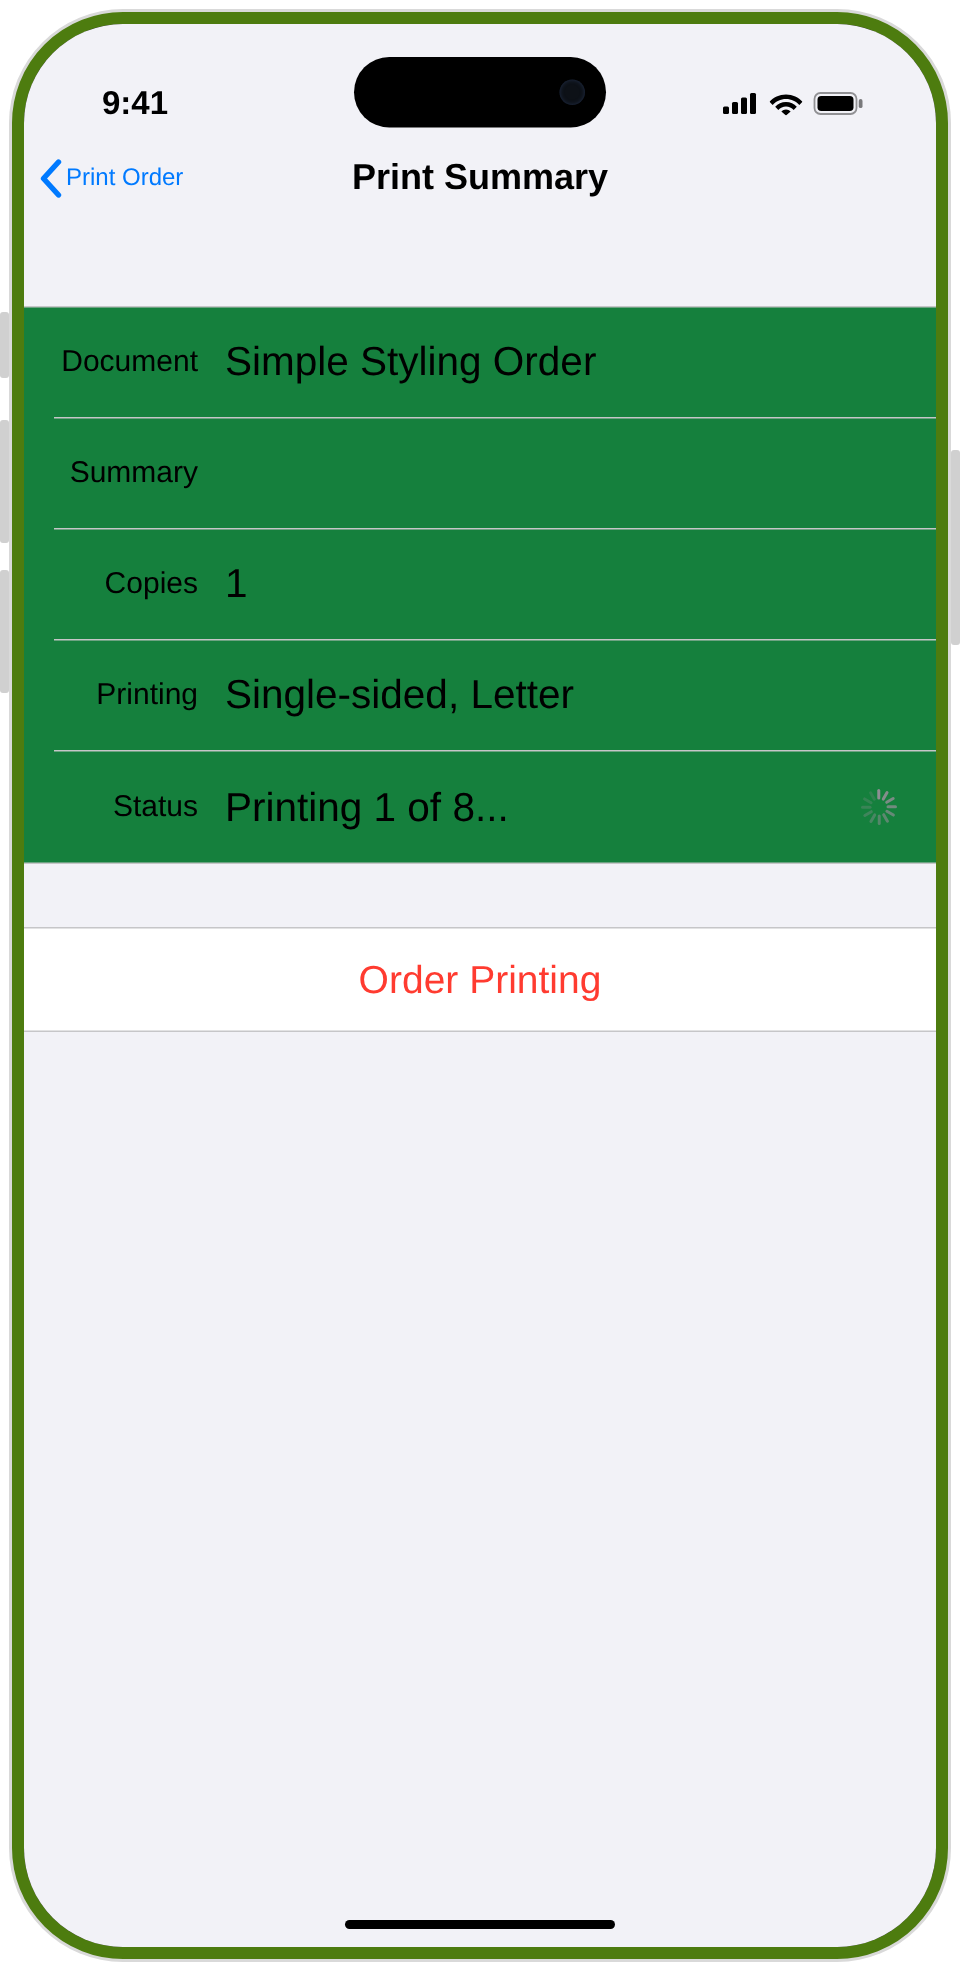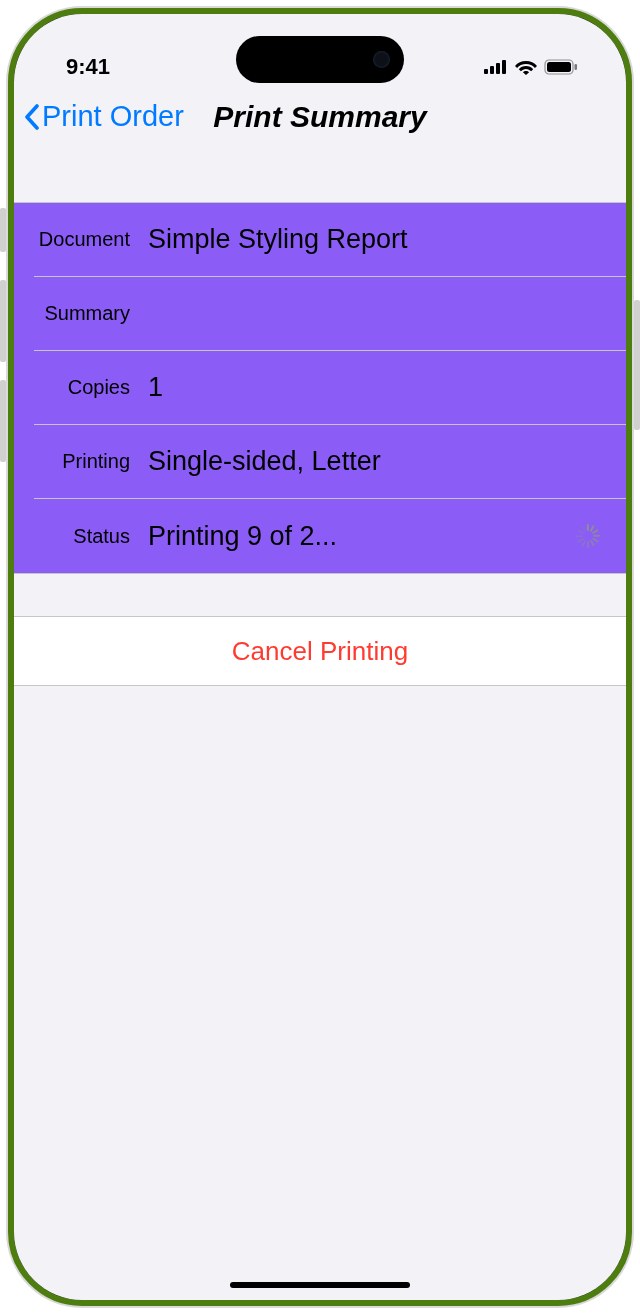--- a/index.html
+++ b/index.html
@@ -6,21 +6,21 @@
   body {
     font-family: -apple-system, BlinkMacSystemFont, "Helvetica Neue", Arial, sans-serif;
     background: #fff;
     width: 640px;
     height: 1314px;
     position: relative;
   }
   .device-frame {
     position: absolute;
     top: 8px; left: 8px; right: 8px; bottom: 8px;
-    border: 6px solid #4d7c0f;
+    border: 8px solid #4d7c0f;
     border-radius: 74px;
     overflow: hidden;
     background: #000;
     box-shadow: inset 0 0 0 2px #3a3a3a, 0 0 0 2px #d9d9d9;
   }
   .screen {
     position: absolute;
     inset: 0;
     background: #f2f2f7;
     border-radius: 60px;
@@ -52,24 +52,24 @@
   .status-right { display:flex; align-items:center; gap:7px; padding-right:8px;}
   .status-right svg { display:block; }
   .nav-bar {
     display:flex;
     align-items:center;
     height:60px;
     padding: 4px 10px 10px 10px;
     position:relative;
     border-bottom:0.5px solid rgba(0,0,0,0);
   }
-  .back-btn{display:flex;align-items:center;color:#007aff;font-size:29px;gap:2px;cursor:pointer;}
-  .nav-title{position:absolute;left:50%;transform:translateX(-50%);font-size:30px;font-weight:600;color:#000;font-style:italic;}
+  .back-btn{display:flex;align-items:center;color:#007aff;font-size:16px;gap:2px;cursor:pointer;}
+  .nav-title{position:absolute;left:50%;transform:translateX(-50%);font-size:24px;font-weight:600;color:#000;}
   .spacer-before-list{height:52px;}
-  .list-group{background:#8b5cf6;border-top:0.5px solid #c6c6c8;border-bottom:0.5px solid #c6c6c8;}
+  .list-group{background:#15803d;border-top:0.5px solid #c6c6c8;border-bottom:0.5px solid #c6c6c8;}
   .row{display:flex;align-items:center;min-height:74px;padding:16px 20px 16px 0;margin-left:20px;border-bottom:0.5px solid #c6c6c8;}
   .row:last-child{border-bottom:none;justify-content:space-between;}
   .row-label{width:114px;text-align:right;font-size:20px;color:#000;padding-right:18px;flex-shrink:0;}
   .row-value{font-size:27px;color:#000;flex:1;}
   .spinner-wrap{padding-right:6px;}
   .spinner{width:24px;height:24px;position:relative;}
   .spinner span{position:absolute;left:50%;top:0;width:2.3px;height:7px;border-radius:2px;background:#8e8e93;transform-origin:50% 12px;}
   .spinner span:nth-child(1){transform:translateX(-50%) rotate(0deg);opacity:1;}
   .spinner span:nth-child(2){transform:translateX(-50%) rotate(30deg);opacity:.92;}
   .spinner span:nth-child(3){transform:translateX(-50%) rotate(60deg);opacity:.84;}
@@ -134,54 +134,54 @@
         <span>Print Order</span>
       </div>
       <div class="nav-title">Print Summary</div>
     </div>
 
     <div class="spacer-before-list"></div>
 
     <div class="list-group">
       <div class="row">
         <div class="row-label">Document</div>
-        <div class="row-value">Simple Styling Report</div>
+        <div class="row-value">Simple Styling Order</div>
       </div>
       <div class="row">
         <div class="row-label">Summary</div>
       </div>
       <div class="row">
         <div class="row-label">Copies</div>
         <div class="row-value">1</div>
       </div>
       <div class="row">
         <div class="row-label">Printing</div>
         <div class="row-value">Single-sided, Letter</div>
       </div>
       <div class="row">
         <div class="row-label">Status</div>
-        <div class="row-value">Printing 9 of 2...</div>
+        <div class="row-value">Printing 1 of 8...</div>
         <div class="spinner-wrap">
           <div class="spinner">
             <span></span>
               <span></span>
               <span></span>
               <span></span>
               <span></span>
               <span></span>
               <span></span>
               <span></span>
               <span></span>
               <span></span>
               <span></span>
               <span></span>
           </div>
         </div>
       </div>
     </div>
 
     <div class="cancel-group">
-      <div class="cancel-btn">Cancel Printing</div>
+      <div class="cancel-btn">Order Printing</div>
     </div>
 
     <div class="home-indicator"></div>
   </div>
 </div>
 
 </body></html>

